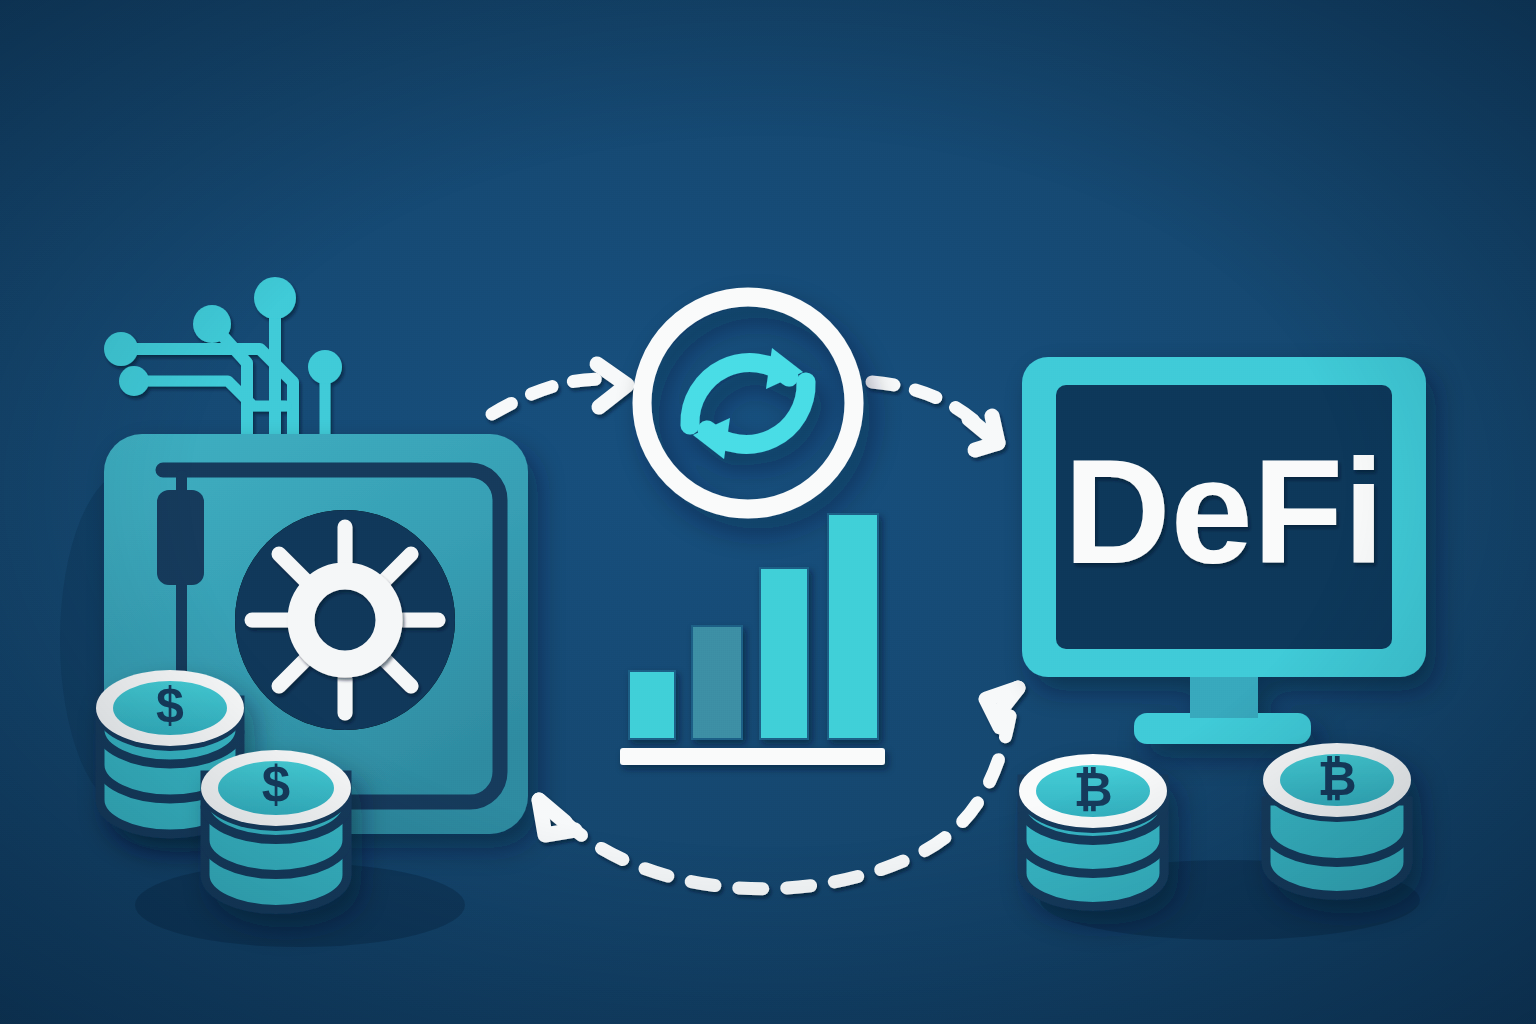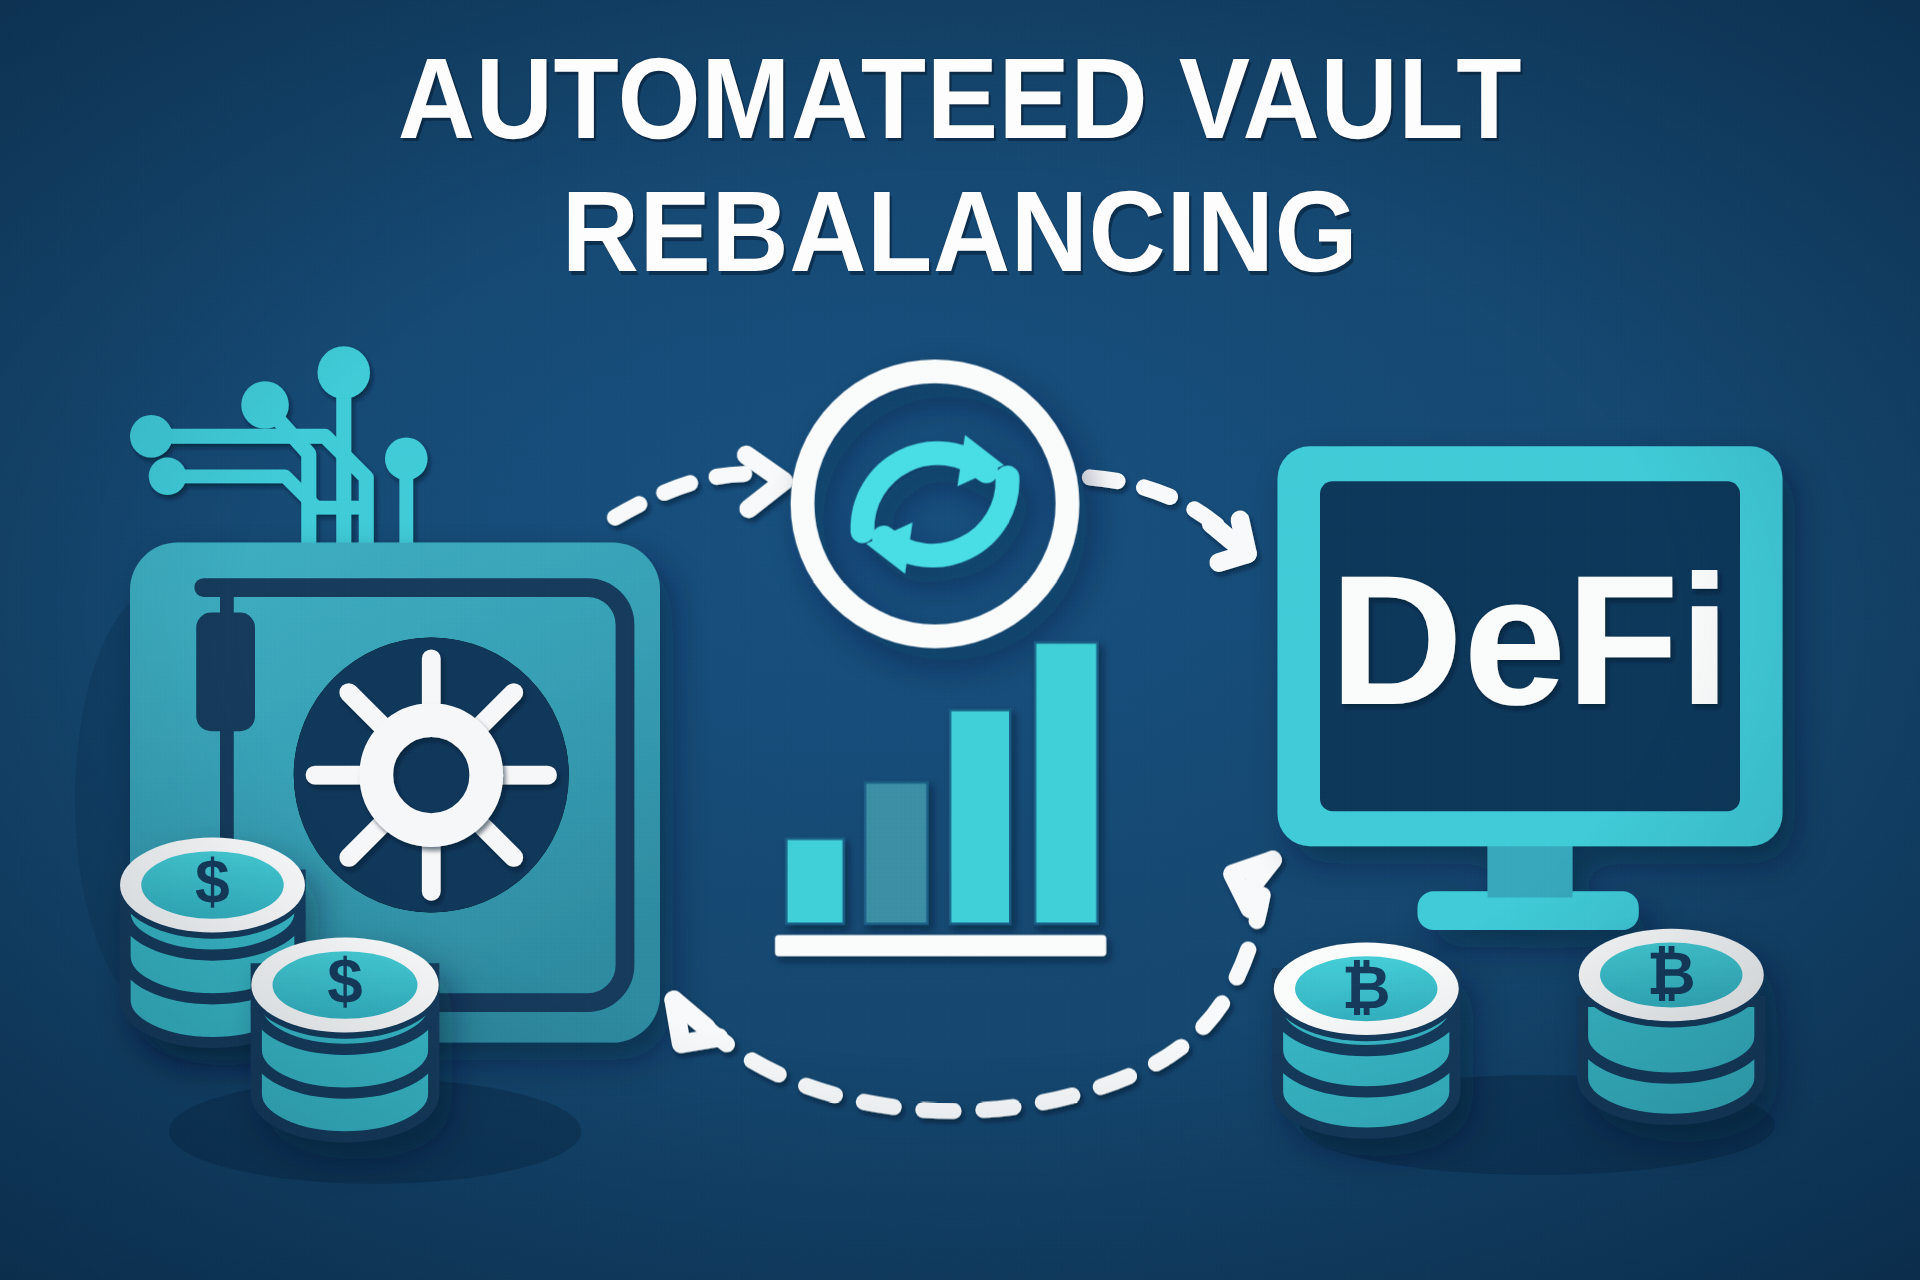--- a/index.html
+++ b/index.html
@@ -32,24 +32,20 @@
 
   
   .layer{position:absolute;left:0;top:0;width:1536px;height:1024px;}
   .layer svg{display:block;}
 </style>
 </head>
 <body>
 
 <div id="stage">
 
-  <div class="title-wrap">
-    <div class="title-line l1">AUTOMATEED VAULT</div>
-    <div class="title-line l2">REBALANCING</div>
-  </div>
 
   <div class="layer">
   <svg viewBox="0 0 1536 1024" width="1536" height="1024" xmlns="http://www.w3.org/2000/svg">
     <defs>
       <filter id="softshadow" x="-40%" y="-40%" width="190%" height="190%">
         <feDropShadow dx="10" dy="14" stdDeviation="13" flood-color="#06182c" flood-opacity="0.42"></feDropShadow>
       </filter>
       <filter id="tinyshadow" x="-40%" y="-40%" width="190%" height="190%">
         <feDropShadow dx="3" dy="4" stdDeviation="3" flood-color="#06182c" flood-opacity="0.5"></feDropShadow>
       </filter>

